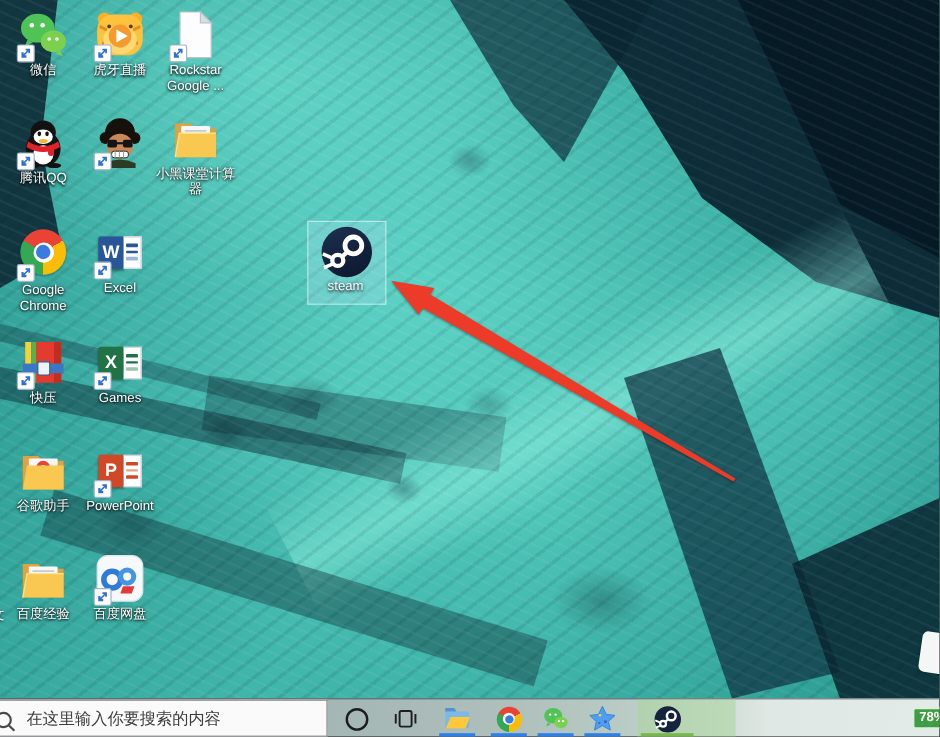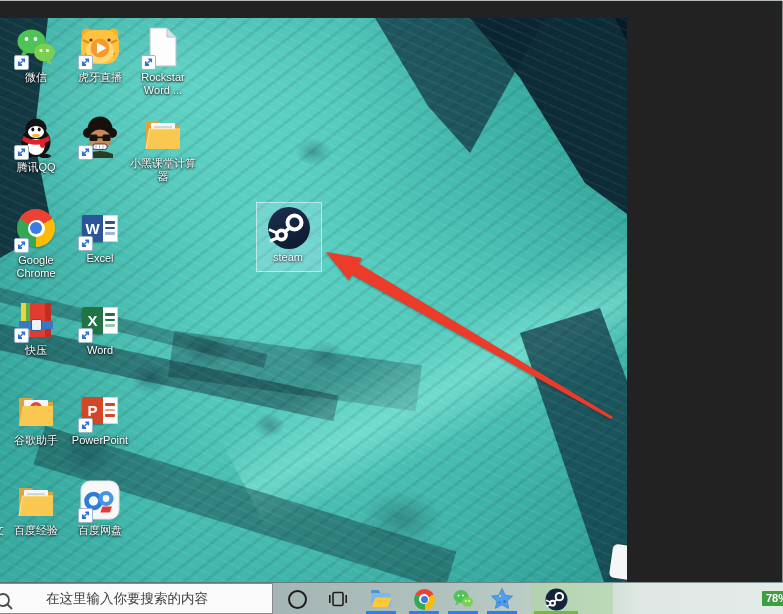--- a/index.html
+++ b/index.html
@@ -2,21 +2,21 @@
 <html><head>
 <meta charset="utf-8">
 <style>
   html,body{margin:0;padding:0;background:#222;}
   .screen{
     position:relative;width:783px;height:614px;overflow:hidden;
     font-family:"Liberation Sans","DejaVu Sans",sans-serif;
     box-shadow:inset 0 1px 0 rgba(220,228,230,.8), inset -1px 0 0 rgba(200,212,215,.6);
   }
   
-  .desktop{position:absolute;left:0;top:18px;width:627px;height:582px;overflow:hidden;}
+  .desktop{position:absolute;left:0;top:0;width:783px;height:582px;overflow:hidden;}
   .wp-base{position:absolute;inset:0;
     background:
       radial-gradient(420px 260px at 28% 10%, rgba(126,240,224,.55), transparent 70%),
       radial-gradient(520px 320px at 46% 40%, rgba(120,238,222,.5), transparent 72%),
       radial-gradient(460px 300px at 58% 72%, rgba(110,232,216,.42), transparent 70%),
       radial-gradient(300px 220px at 88% 55%, rgba(110,232,216,.35), transparent 70%),
       linear-gradient(108deg,#2f9d95,#41b6aa 42%,#35a89d 70%,#2f9e95);
   }
   .wp-tex{position:absolute;inset:0;opacity:.9;
     background:
@@ -82,21 +82,21 @@
   
   .arrow-svg{position:absolute;left:0;top:0;pointer-events:none;}
   
   .taskbar{position:absolute;left:0;top:582px;width:783px;height:32px;
     background:linear-gradient(90deg,#8898a0 0px,#a3b5b4 260px,#aebfbc 420px,#b9cbc4 520px,#cfdcd4 600px,#dfe8e4 640px,#e2ebe7 783px);
     border-top:1px solid rgba(55,75,84,.55);box-sizing:border-box;}
   .steam-hl{position:absolute;left:531px;top:0;width:82px;height:32px;background:rgba(168,214,152,.5);}
   .search-box{position:absolute;left:0;top:0;width:273px;height:31px;background:#fafafa;
     border:1px solid #8a8a8a;border-left:none;box-sizing:border-box;display:flex;align-items:center;}
   .search-box svg{position:absolute;left:-7px;top:7px;}
-  .search-box input{border:none;outline:none;background:transparent;width:230px;margin-left:44px;
+  .search-box input{border:none;outline:none;background:transparent;width:230px;margin-left:20px;
     font-size:13.5px;color:#333;font-family:inherit;}
   .search-box input::placeholder{color:#3c3c3c;opacity:1;}
   .tb-ico{position:absolute;top:0;width:34px;height:32px;display:flex;align-items:center;justify-content:center;}
   .runline{position:absolute;bottom:0;height:3px;background:#2f7fe8;}
   .runline.green{background:#79b64e;}
   .cortana-ring{width:15px;height:15px;border:2.6px solid #1d1d1d;border-radius:50%;}
   .tray-badge{position:absolute;left:760px;top:589px;width:34px;height:19px;background:#3f9d44;
     border:2px solid #dfeede;border-radius:3px;color:#fff;font-size:11px;font-weight:bold;
     line-height:15px;text-align:center;box-sizing:border-box;}
 </style>
@@ -181,21 +181,21 @@
               </svg>
               <div class="sc-arrow">
                 <svg viewBox="0 0 10 10">
                   <path d="M1 9 L1 4 L3 4 L3 5.6 L6.4 2.2 L4.8 2.2 L4.8 0.6 L9 0.6 L9 4.8 L7.4 4.8 L7.4 3.3 L4 6.7 L5.6 6.7 L5.6 9 Z" transform="rotate(0)" fill="#2f6fd1"></path>
                 </svg>
               </div>
             </div>
           </div>
           <div class="lbl">
             <div>Rockstar</div>
-            <div>Word ...</div>
+            <div>Google ...</div>
           </div>
         </div>
         <div class="dicon" style="left: -19px; top: 98px;">
           <div class="inner" style="width:42px;margin:0 auto;position:relative;">
             <div class="art">
               <svg width="42" height="42" viewBox="0 0 42 42">
                 <ellipse cx="21" cy="26" rx="14.5" ry="15" fill="#121212"></ellipse>
                 <ellipse cx="21" cy="31" rx="8.5" ry="8" fill="#fff"></ellipse>
                 <ellipse cx="21" cy="12.5" rx="10.5" ry="10" fill="#121212"></ellipse>
                 <ellipse cx="21" cy="16" rx="8" ry="6" fill="#fff"></ellipse>
@@ -333,21 +333,21 @@
                 </div>
               </div>
               <div class="sc-arrow">
                 <svg viewBox="0 0 10 10">
                   <path d="M1 9 L1 4 L3 4 L3 5.6 L6.4 2.2 L4.8 2.2 L4.8 0.6 L9 0.6 L9 4.8 L7.4 4.8 L7.4 3.3 L4 6.7 L5.6 6.7 L5.6 9 Z" transform="rotate(0)" fill="#2f6fd1"></path>
                 </svg>
               </div>
             </div>
           </div>
           <div class="lbl">
-            <div>Word</div>
+            <div>Games</div>
           </div>
         </div>
         <div class="dicon" style="left: -19px; top: 371px;">
           <div class="inner" style="width:42px;margin:0 auto;position:relative;">
             <div class="art">
               <svg width="42" height="42" viewBox="0 0 42 42">
                 <path d="M4 9 h13 l3 4 h18 v24 h-34 z" fill="#e0a23c"></path>
                 <rect x="9" y="11" width="24" height="23" rx="1" fill="#f6f7f8"></rect>
                 <circle cx="21" cy="19" r="6" fill="#ea4335"></circle>
                 <path d="M21 19 m-6 0 a6 6 0 0 0 9 5.2 l-3-5.2z" fill="#34a853"></path>

